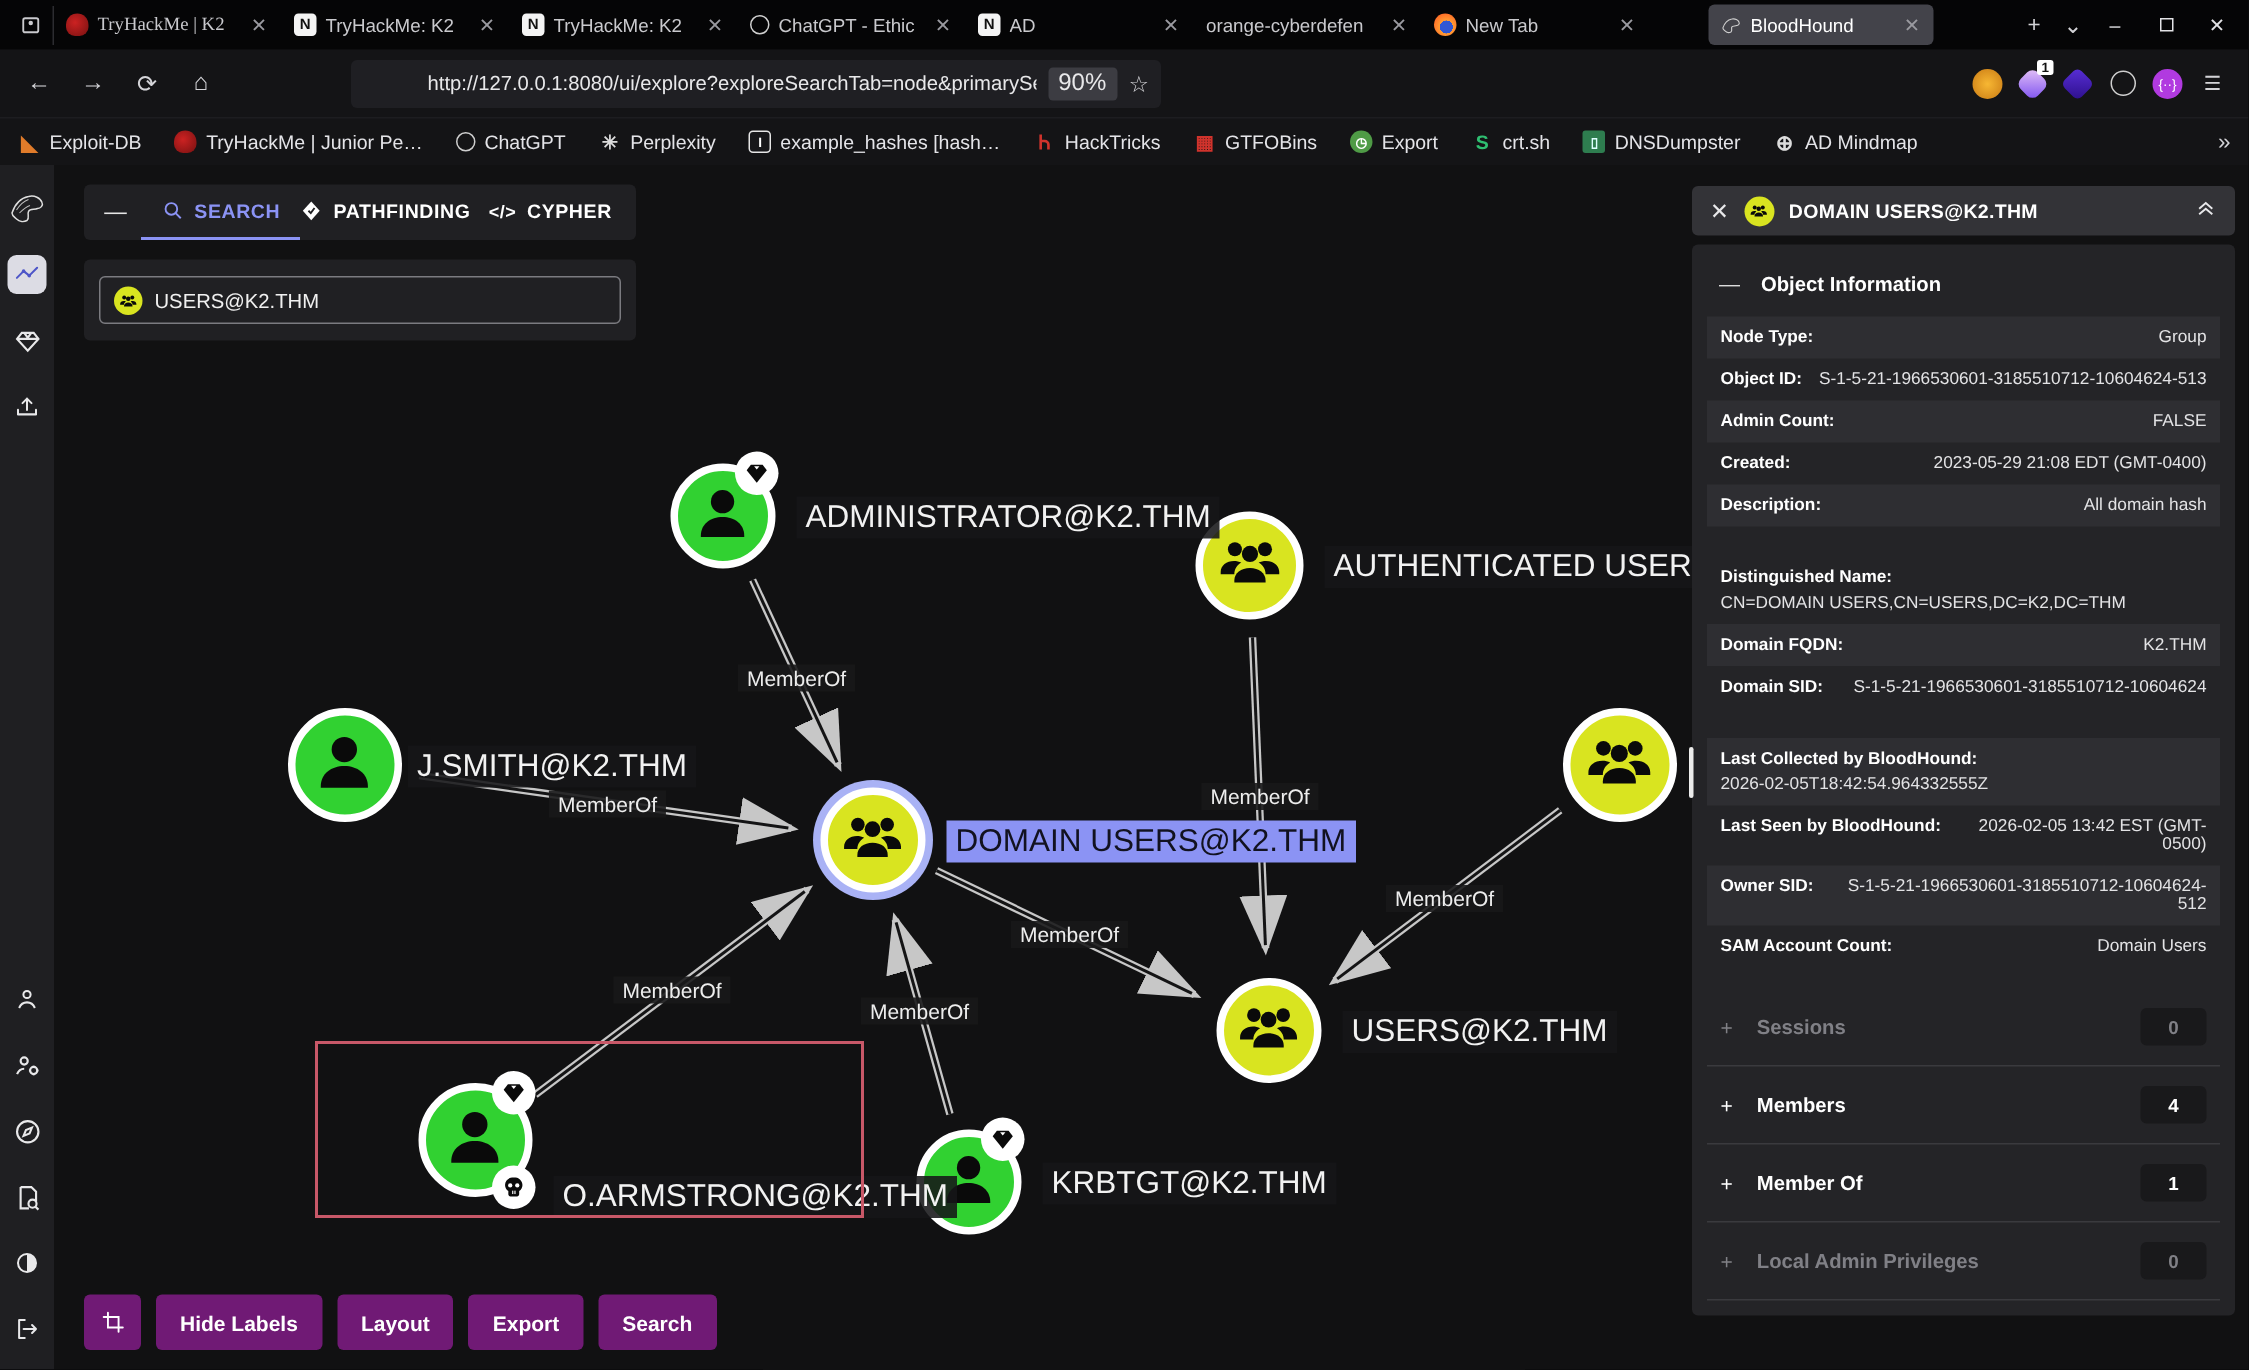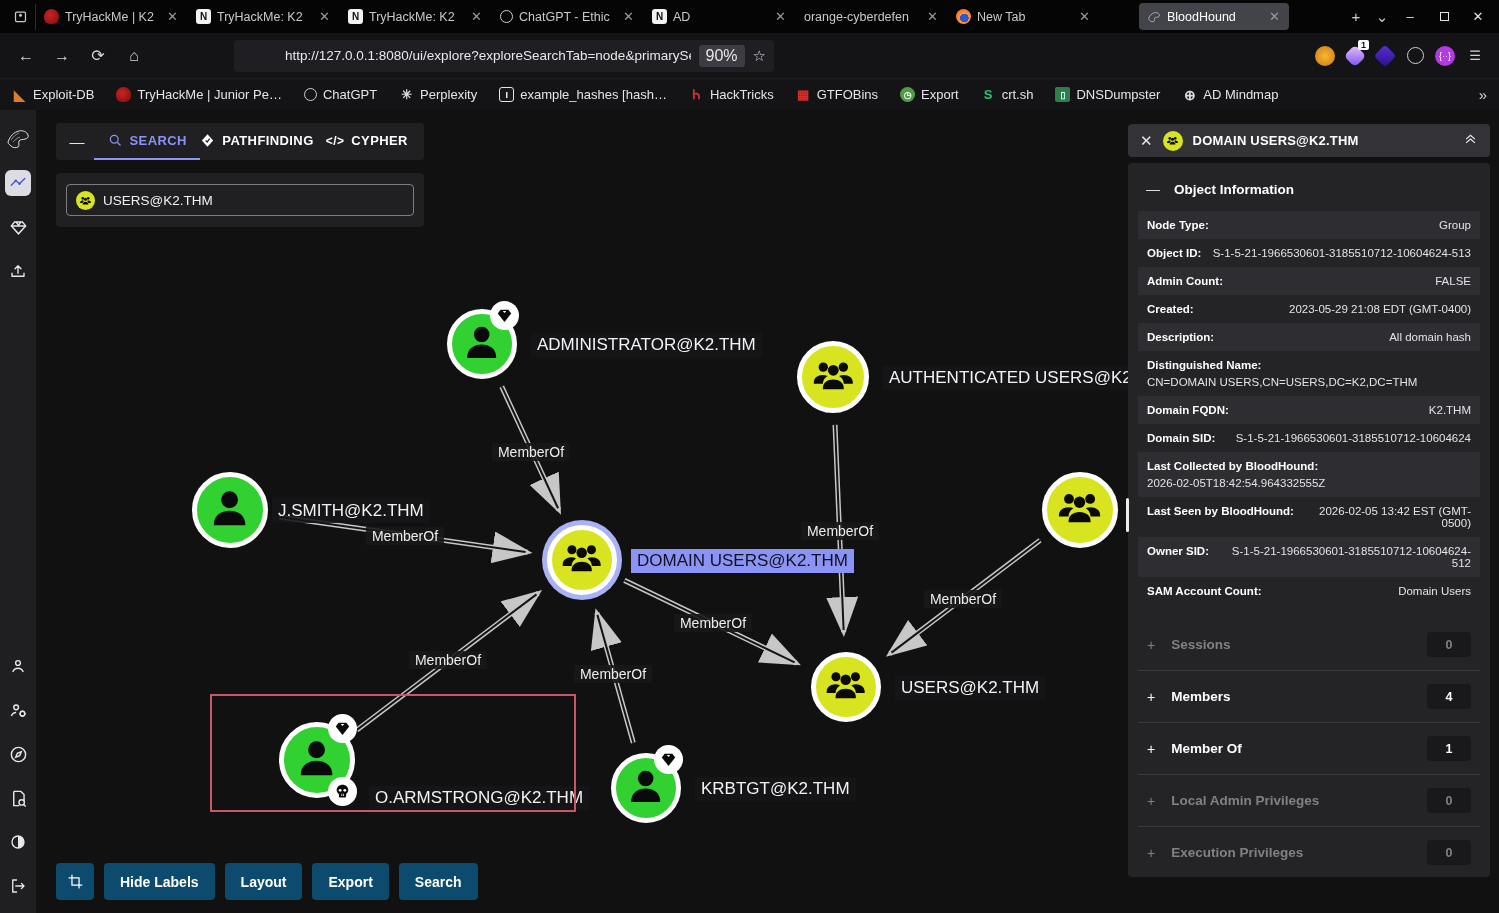--- a/index.html
+++ b/index.html
@@ -81,21 +81,21 @@
           display:flex; align-items:center; justify-content:center; transform:translate(-50%,-50%); }
   .node.selected { box-shadow:0 0 0 5px var(--selection); }
   .node svg { fill:#0a0a0a; }
   .nbadge { position:absolute; width:29px; height:29px; background:#fff; border-radius:50%;
             display:flex; align-items:center; justify-content:center; }
   .nbadge svg { width:17px; height:17px; fill:#0a0a0a; }
   .nbadge.gem { top:-13px; right:-7px; }
   .nbadge.skull { bottom:-13px; right:-7px; }
 
   .nlabel { position:absolute; transform:translateY(-50%); background:rgba(22,22,24,0.88);
-            color:#f2f2f2; font-size:17px; padding:2px 6px; white-space:nowrap; z-index:3; }
+            color:#f2f2f2; font-size:21px; padding:2px 6px; white-space:nowrap; z-index:3; }
   .nlabel.selected { background:var(--accent); color:#121220; }
   .elabel { position:absolute; transform:translate(-50%,-50%); background:rgba(24,24,26,0.9);
             color:#ededed; font-size:14px; padding:1px 6px; white-space:nowrap; z-index:3; }
 
   .annot { position:absolute; border:2.5px solid var(--annotation); z-index:4; }
 
   
   .spanel { position:absolute; left:56px; top:13px; width:368px; z-index:9; }
   .scard { background:#202023; border-radius:4px; }
   .stabs { display:flex; align-items:center; height:37px; padding:0 4px; }
@@ -109,42 +109,42 @@
   .searchcard { margin-top:13px; padding:11px 10px; }
   .searchfield { border:1px solid #7b7b80; border-radius:4px; height:32px; display:flex; align-items:center;
                  gap:8px; padding:0 9px; }
   .minigroup { width:19px; height:19px; border-radius:50%; background:var(--node-group);
                display:flex; align-items:center; justify-content:center; flex:none; }
   .minigroup svg { width:13px; height:13px; fill:#0a0a0a; }
   .searchval { color:#f0f0f0; font-size:13.5px; }
 
   
   .btoolbar { position:absolute; left:56px; bottom:13px; display:flex; gap:10px; z-index:9; }
-  .bbtn { background:#0c4a6e; color:#fff; font-size:14px; font-weight:bold; border-radius:4px;
+  .bbtn { background:#701a75; color:#fff; font-size:14px; font-weight:bold; border-radius:4px;
           height:37px; padding:0 16px; display:flex; align-items:center; }
   .bbtn.iconbtn { width:38px; padding:0; justify-content:center; }
   .bbtn.iconbtn svg { stroke:#fff; fill:none; stroke-width:1.8; }
 
   
   .rpanel { position:absolute; left:1128px; top:14px; width:362px; z-index:10; }
   .rphead { background:#333337; border-radius:4px; height:33px; display:flex; align-items:center;
             gap:10px; padding:0 12px; }
   .rpclose { color:#e8e8ea; font-size:15px; }
   .rphead .minigroup { width:20px; height:20px; }
   .rptitle { color:#fff; font-size:13px; font-weight:bold; letter-spacing:.2px; flex:1; }
   .rpcollapse svg { stroke:#e8e8ea; fill:none; stroke-width:2; }
   .rpbody { margin-top:6px; background:#242427; border-radius:4px; padding:14px 10px 4px 10px; max-height:714px; overflow:hidden; }
   .oihead { display:flex; align-items:center; gap:14px; padding:4px 8px 14px 8px; color:#fff; }
   .oihead .minus { font-size:14px; color:#dcdcdc; }
   .oihead .t { font-size:13.5px; font-weight:bold; }
   .orow { display:flex; justify-content:space-between; gap:10px; padding:8px 9px; font-size:11.5px; }
   .orow:nth-child(odd) { background:#2e2e32; }
   .orow .k { color:#fff; font-weight:bold; white-space:nowrap; }
   .orow .v { color:#e3e3e5; text-align:right; }
-  .orow.stacked { display:block; }
+  .orow.stacked { display:block;margin-top:20px; }
   .orow.stacked .v { display:block; text-align:left; margin-top:5px; }
   .sections { margin-top:14px; }
   .sect { display:flex; align-items:center; gap:16px; padding:13px 9px; border-top:1px solid #3a3a3e; }
   .sect:first-child { border-top:none; }
   .sect .plus { font-size:14px; }
   .sect .sl { flex:1; font-size:13.5px; font-weight:bold; }
   .sect .chip { background:#19191b; border-radius:4px; min-width:44px; height:25px; display:flex;
                 align-items:center; justify-content:center; font-size:12.5px; font-weight:bold; }
   .sect.on { color:#fff; } .sect.on .chip { color:#fff; }
   .sect.muted { color:#808086; } .sect.muted .chip { color:#808086; }
@@ -154,21 +154,21 @@
 <body>
 
 <div class="tabbar">
   <div class="ffview">
     <svg width="15" height="15" viewBox="0 0 24 24" fill="none" stroke="#c9c9cd" stroke-width="2">
         <rect x="4" y="5" width="16" height="15" rx="2"></rect>
         <circle cx="12" cy="10" r="1.4" fill="#c9c9cd"></circle>
       </svg>
   </div>
   <div id="tabstrip" style="display:flex;align-items:center;flex:1;min-width:0;">
-      <div class="tab" style="width: 150px;">
+      <div class="tab" style="width: 150px; font-family: Liberation Serif, serif;">
         <div class="fav fav-thm"></div>
         <div class="tlabel">TryHackMe | K2</div>
         <div class="tclose">✕</div>
       </div>
       <div class="tab" style="width: 150px;">
         <div class="fav fav-notion">N</div>
         <div class="tlabel">TryHackMe: K2</div>
         <div class="tclose">✕</div>
       </div>
       <div class="tab" style="width: 150px;">

